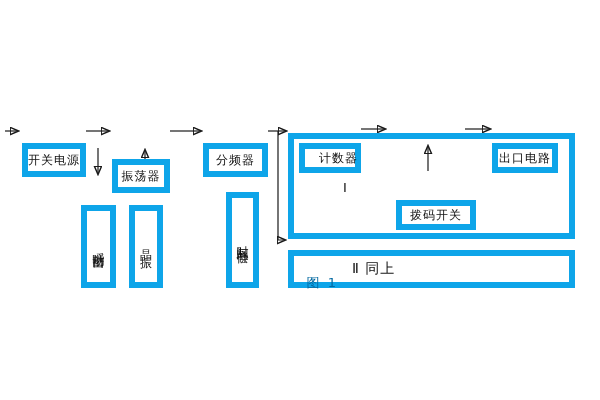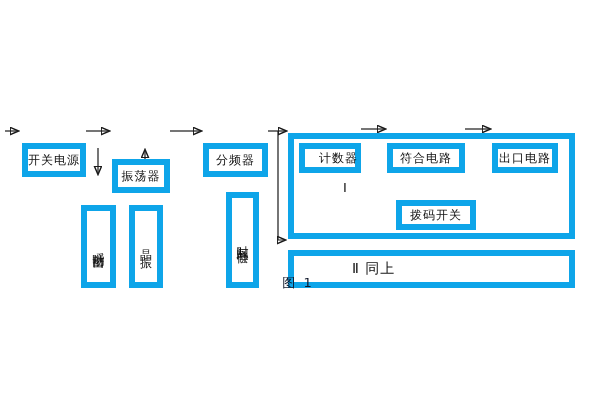--- a/index.html
+++ b/index.html
@@ -45,22 +45,22 @@
     position: absolute;
     font-size: 13px;
     color: #111;
     text-align: center;
   }
   .g2label { font-size: 14px; letter-spacing: 1px; }
   .caption {
     position: absolute;
     font-size: 13px;
     letter-spacing: 2px;
-    text-align: center;
-    color: #0f172a;
+    text-align: right;
+    color: #0369a1;
   }
 </style>
 </head>
 <body>
 
 <div class="stage">
 
   <svg class="wires" width="600" height="400" viewBox="0 0 600 400">
     <defs>
       <marker id="ah" markerWidth="8" markerHeight="8" refX="6.5" refY="3" orient="auto">
@@ -92,23 +92,20 @@
   <div class="box" style="left:112px; top:130px; width:58px; height:34px;">
     <span>振荡器</span>
   </div>
   <div class="box" style="left:203px; top:114px; width:65px; height:34px;">
     <span>分频器</span>
   </div>
 
   <div class="box" style="left:299px; top:114px; width:62px; height:30px;padding-left:17px;">
     <span>计数器</span>
   </div>
-  <div class="box" style="left:387px; top:114px; width:78px; height:30px;">
-    <span>符合电路</span>
-  </div>
   <div class="box" style="left:492px; top:114px; width:66px; height:30px;">
     <span>出口电路</span>
   </div>
   <div class="box" style="left:396px; top:171px; width:80px; height:30px;">
     <span>拨码开关</span>
   </div>
 
   <div class="vbox" style="left:81px; top:176px; width:35px; height:83px;">
     <span class="vtext">瞬动出口</span>
   </div>

